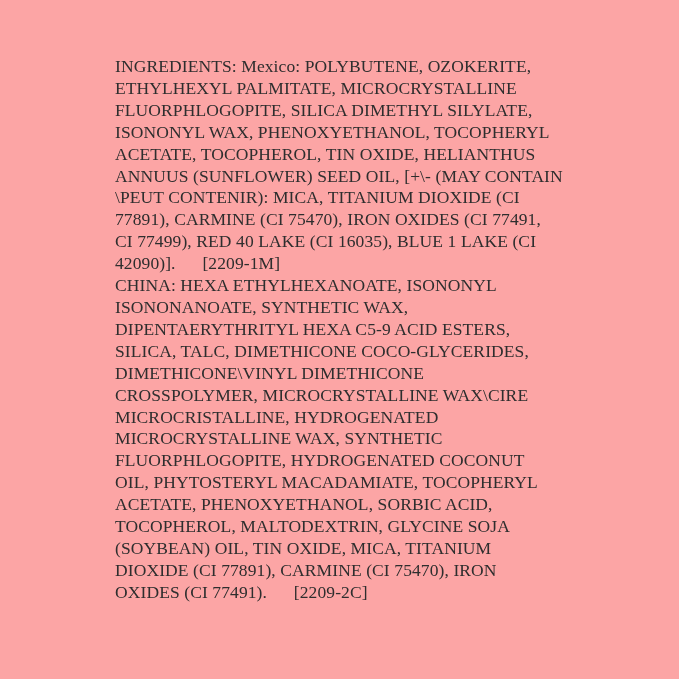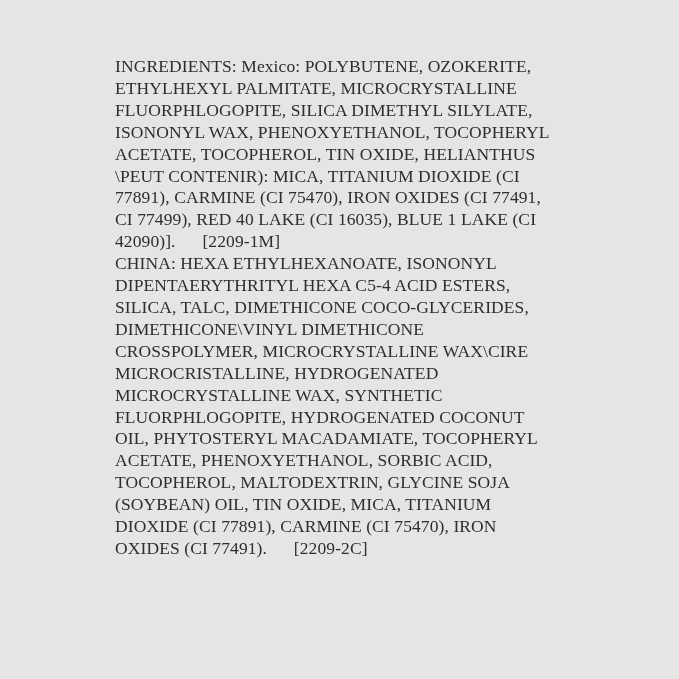--- a/index.html
+++ b/index.html
@@ -13,21 +13,21 @@
     position: relative;
     overflow: hidden;
     font-family: "Liberation Serif", "DejaVu Serif", serif;
   }
   .label-page {
     position: absolute;
     top: 0;
     left: 0;
     width: 679px;
     height: 679px;
-    background: #e5e5e5;
+    background: #fca5a5;
   }
   .ingredients-block {
     position: absolute;
     left: 115px;
     top: 56px;
     width: 480px;
     color: #2e2e2e;
     font-size: 17.5px;
     line-height: 21.9px;
     letter-spacing: 0.1px;
@@ -39,26 +39,28 @@
 </head>
 <body>
 
 <div class="label-page">
   <div class="ingredients-block">
       <div class="text-line">INGREDIENTS: Mexico: POLYBUTENE, OZOKERITE,</div>
       <div class="text-line">ETHYLHEXYL PALMITATE, MICROCRYSTALLINE</div>
       <div class="text-line">FLUORPHLOGOPITE, SILICA DIMETHYL SILYLATE,</div>
       <div class="text-line">ISONONYL WAX, PHENOXYETHANOL, TOCOPHERYL</div>
       <div class="text-line">ACETATE, TOCOPHEROL, TIN OXIDE, HELIANTHUS</div>
+      <div class="text-line">ANNUUS (SUNFLOWER) SEED OIL, [+\- (MAY CONTAIN</div>
       <div class="text-line">\PEUT CONTENIR): MICA, TITANIUM DIOXIDE (CI</div>
       <div class="text-line">77891), CARMINE (CI 75470), IRON OXIDES (CI 77491,</div>
       <div class="text-line">CI 77499), RED 40 LAKE (CI 16035), BLUE 1 LAKE (CI</div>
       <div class="text-line">42090)].      [2209-1M]</div>
       <div class="text-line">CHINA: HEXA ETHYLHEXANOATE, ISONONYL</div>
-      <div class="text-line">DIPENTAERYTHRITYL HEXA C5-4 ACID ESTERS,</div>
+      <div class="text-line">ISONONANOATE, SYNTHETIC WAX,</div>
+      <div class="text-line">DIPENTAERYTHRITYL HEXA C5-9 ACID ESTERS,</div>
       <div class="text-line">SILICA, TALC, DIMETHICONE COCO-GLYCERIDES,</div>
       <div class="text-line">DIMETHICONE\VINYL DIMETHICONE</div>
       <div class="text-line">CROSSPOLYMER, MICROCRYSTALLINE WAX\CIRE</div>
       <div class="text-line">MICROCRISTALLINE, HYDROGENATED</div>
       <div class="text-line">MICROCRYSTALLINE WAX, SYNTHETIC</div>
       <div class="text-line">FLUORPHLOGOPITE, HYDROGENATED COCONUT</div>
       <div class="text-line">OIL, PHYTOSTERYL MACADAMIATE, TOCOPHERYL</div>
       <div class="text-line">ACETATE, PHENOXYETHANOL, SORBIC ACID,</div>
       <div class="text-line">TOCOPHEROL, MALTODEXTRIN, GLYCINE SOJA</div>
       <div class="text-line">(SOYBEAN) OIL, TIN OXIDE, MICA, TITANIUM</div>

